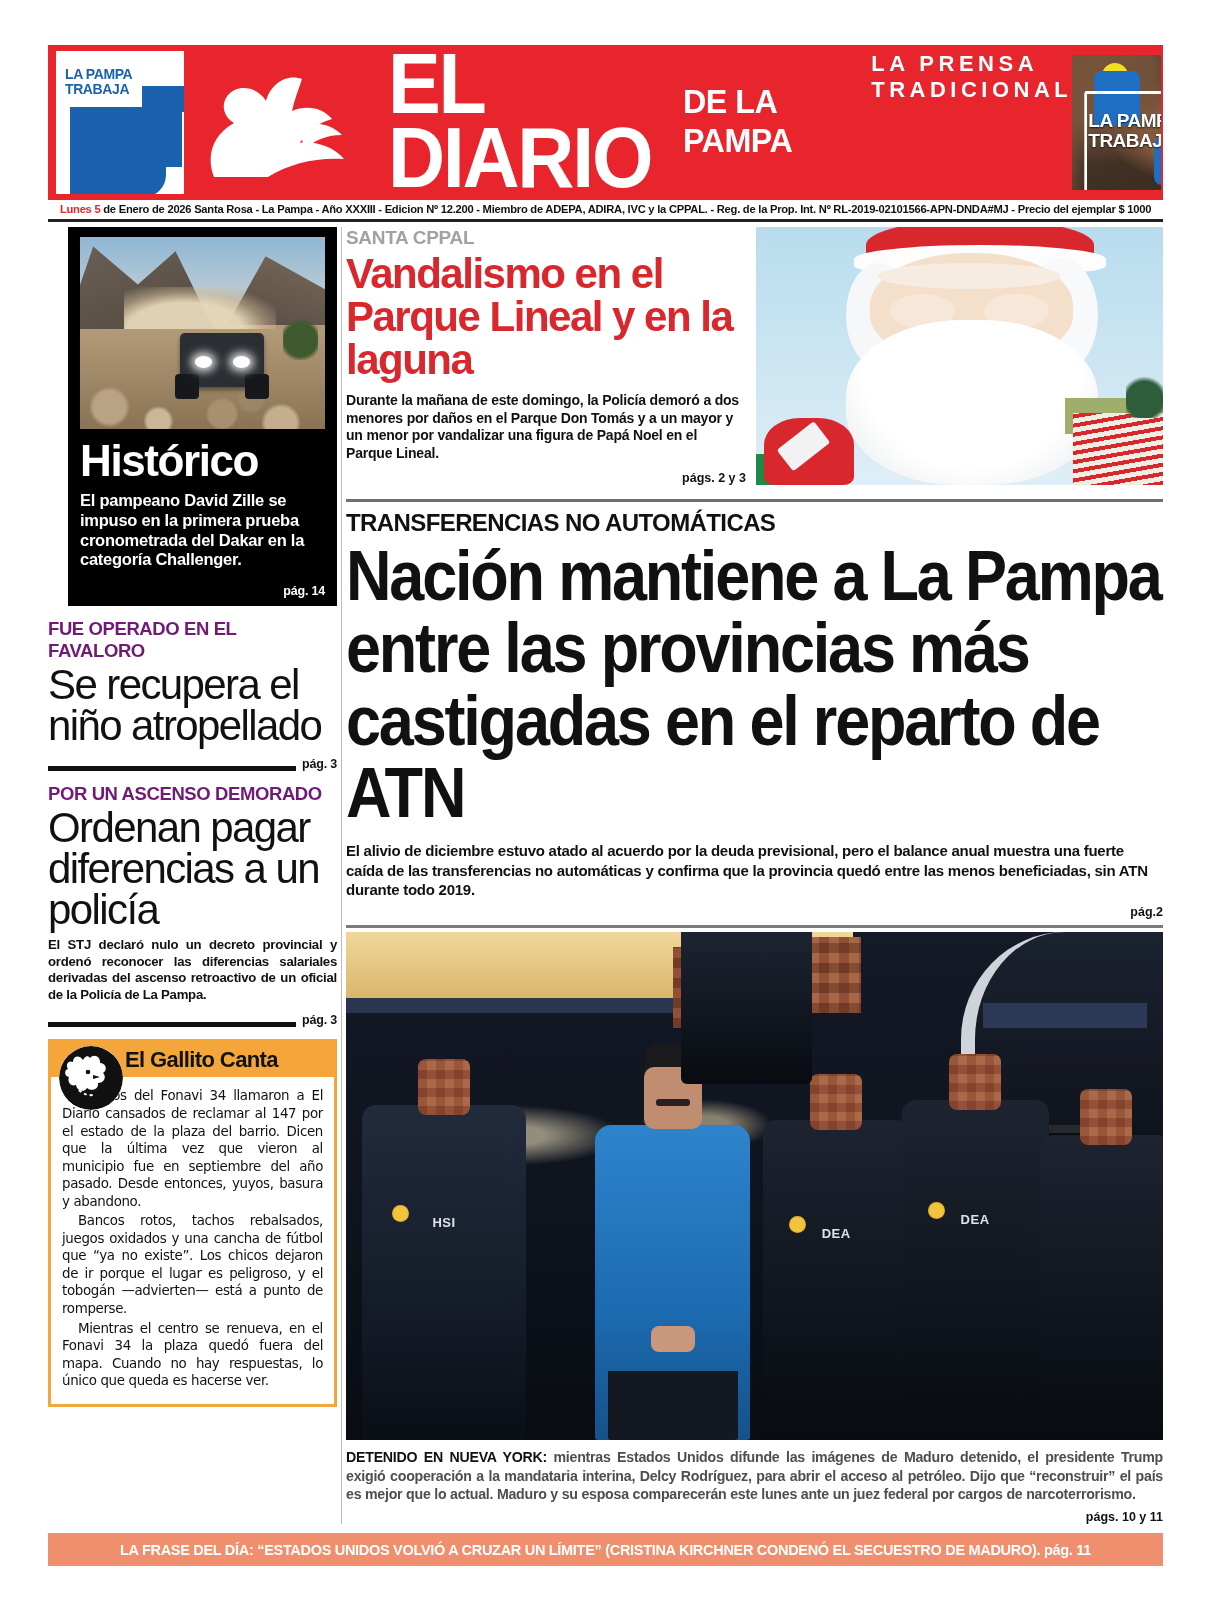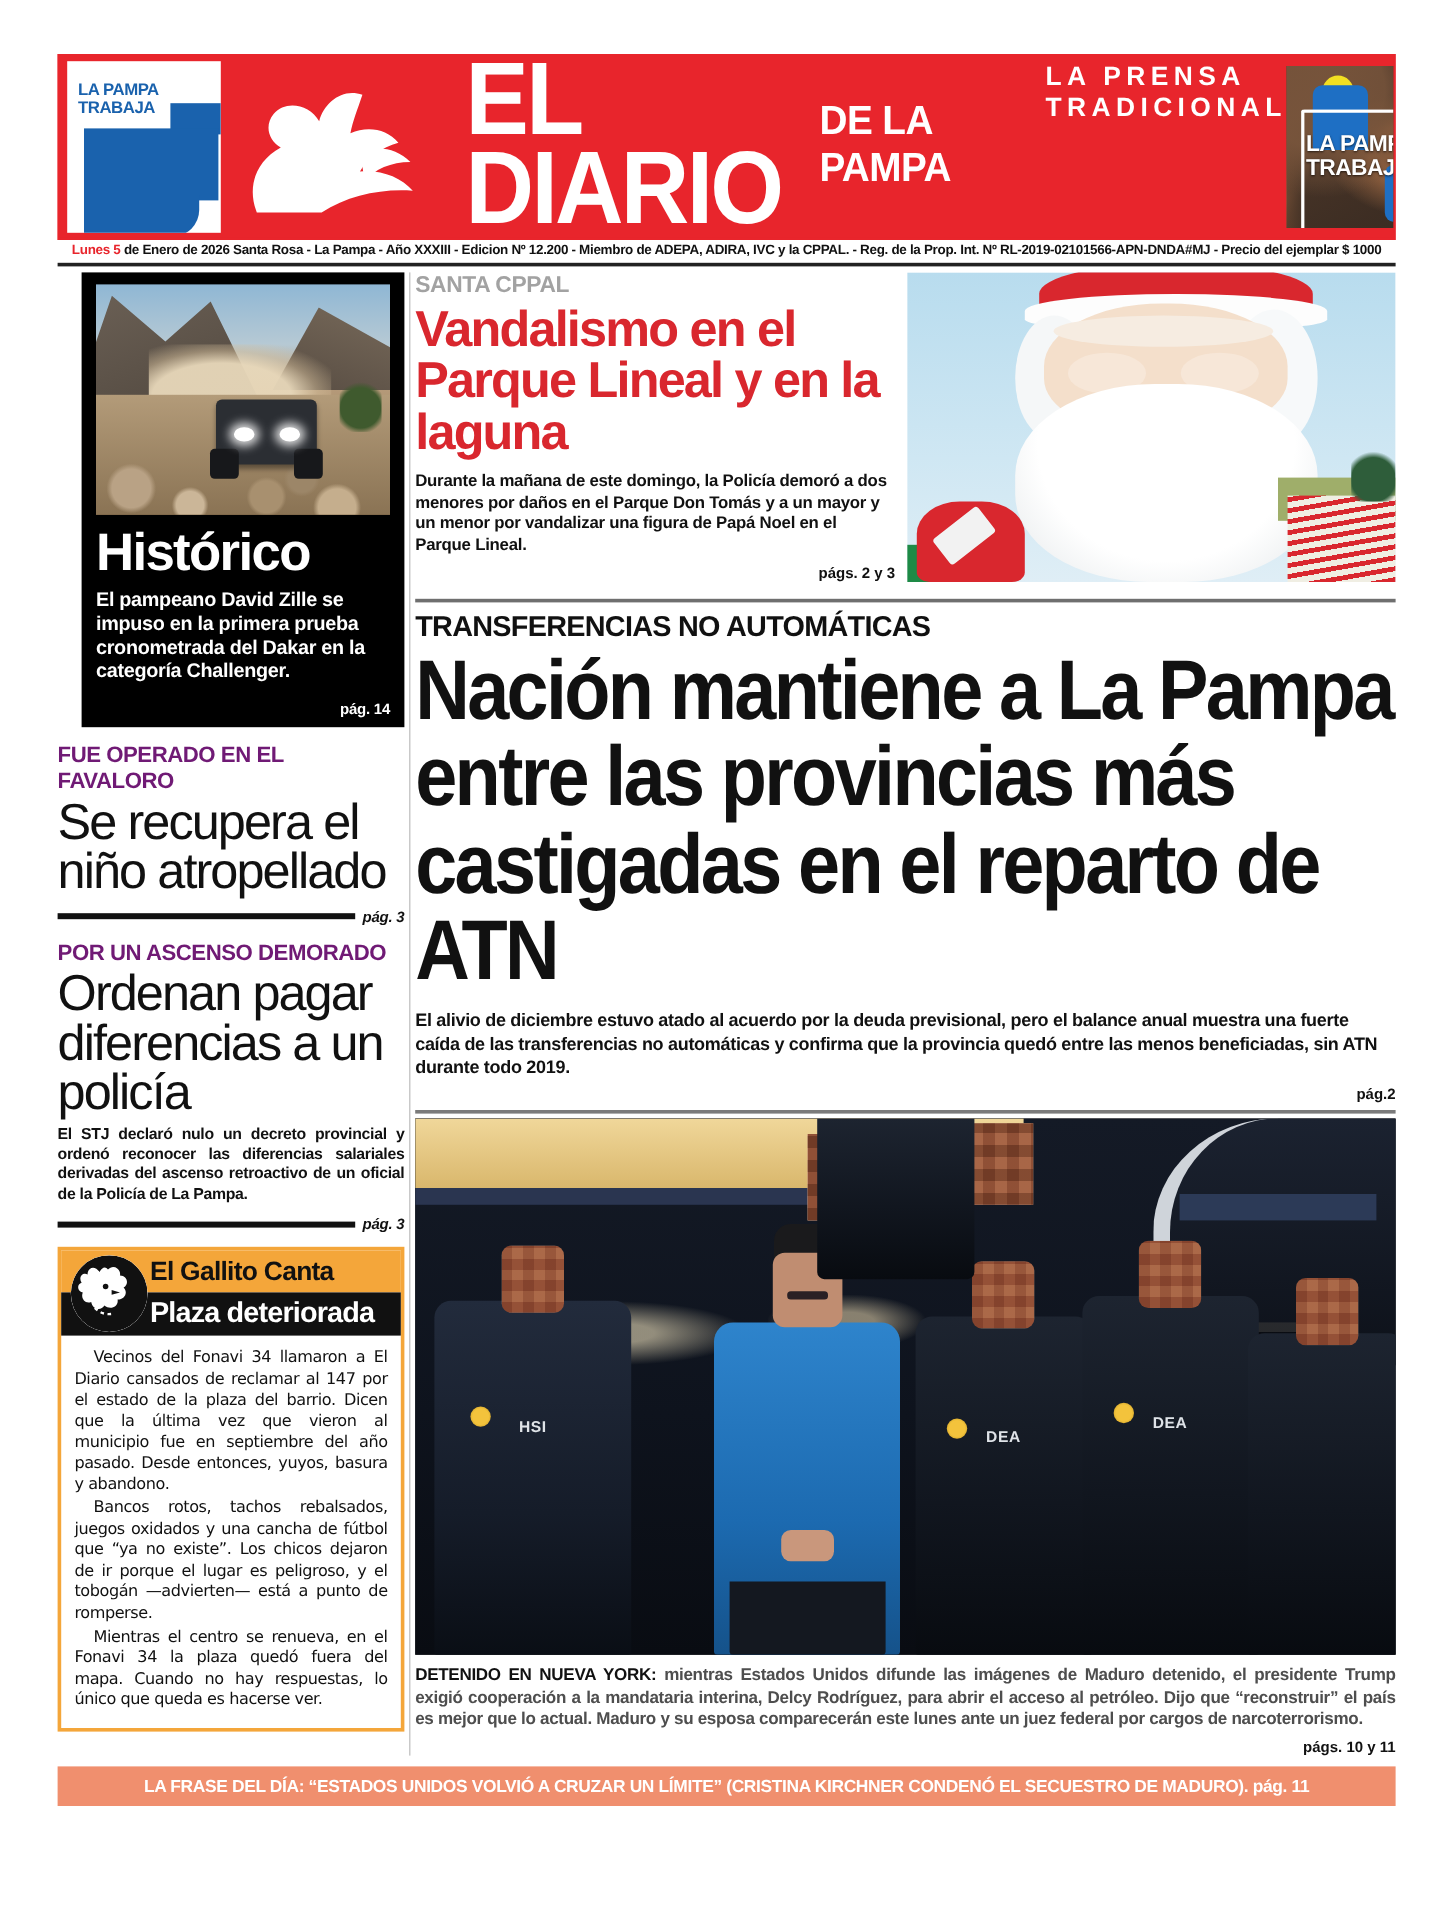--- a/index.html
+++ b/index.html
@@ -303,24 +303,23 @@
   }
   .head-left {
     font-size: 42px;
     font-weight: normal;
     line-height: 0.98;
     letter-spacing: -1.6px;
     margin: 2px 0 0;
   }
   .rule-row {
     display: flex;
-    align-items: center;
+    align-items: flex-end;
     gap: 6px;
     margin-top: 10px;
-    font-style: italic;
   }
   .rule-row .bar {
     flex: 1;
     height: 5px;
     background: #111;
   }
   .rule-row .pag {
     font-size: 12.5px;
     font-weight: bold;
     letter-spacing: -0.2px;
@@ -532,21 +531,21 @@
     font-size: 12.5px;
     font-weight: bold;
     margin-top: 5px;
   }
   .main-rule2 { height: 3px; background: #7b7b7b; margin: 6px 0 4px; }
 
   
   .main-photo {
     position: relative;
     width: 100%;
-    height: 447px;
+    height: 508px;
     overflow: hidden;
     background: #0b0d12;
   }
   .mp-sky { position:absolute; inset:0; background: linear-gradient(180deg,#141a26 0%,#0e131d 55%,#090c12 100%); }
   .mp-canopy {
     position:absolute; left:0; top:0; width:62%; height:13%;
     background: linear-gradient(180deg,#f0d79a,#d9b76c);
   }
   .mp-canopy2 {
     position:absolute; left:0; top:13%; width:62%; height:3%;
@@ -764,23 +763,20 @@
           <svg width="64" height="64" viewBox="0 0 64 64" aria-hidden="true">
             <circle cx="32" cy="32" r="32" fill="#111"></circle>
             <path d="M24 14 C20 8 14 10 14 16 C10 14 6 18 9 23 C5 24 5 30 10 31 C8 36 12 41 17 39 C18 45 25 47 28 42 C33 46 40 43 39 37 C45 37 48 31 44 27 C49 24 47 17 41 17 C42 11 35 7 31 12 C29 9 26 10 24 14 Z" fill="#ffffff"></path>
             <circle cx="29" cy="26" r="2.3" fill="#111"></circle>
             <path d="M34 29 l7 2 -7 2 z" fill="#111"></path>
             <path d="M20 44 q6 6 14 5" stroke="#fff" stroke-width="2" fill="none" stroke-dasharray="3 3"></path>
           </svg>
         </div>
         <div class="gallito-head">
           <div class="title">El Gallito Canta</div>
-        </div>
-        <div class="gallito-sub">
-          <div class="title2">Plaza deteriorada</div>
         </div>
         <div class="gallito-body">
           <p>Vecinos del Fonavi 34 llamaron a El Diario cansados de reclamar al 147 por el estado de la plaza del barrio. Dicen que la última vez que vieron al municipio fue en septiembre del año pasado. Desde entonces, yuyos, basura y abandono.</p>
           <p>Bancos rotos, tachos rebalsados, juegos oxidados y una cancha de fútbol que “ya no existe”. Los chicos dejaron de ir porque el lugar es peligroso, y el tobogán —advierten— está a punto de romperse.</p>
           <p>Mientras el centro se renueva, en el Fonavi 34 la plaza quedó fuera del mapa. Cuando no hay respuestas, lo único que queda es hacerse ver.</p>
         </div>
       </div>
     </div>
 
     <div class="col-sep"></div>

